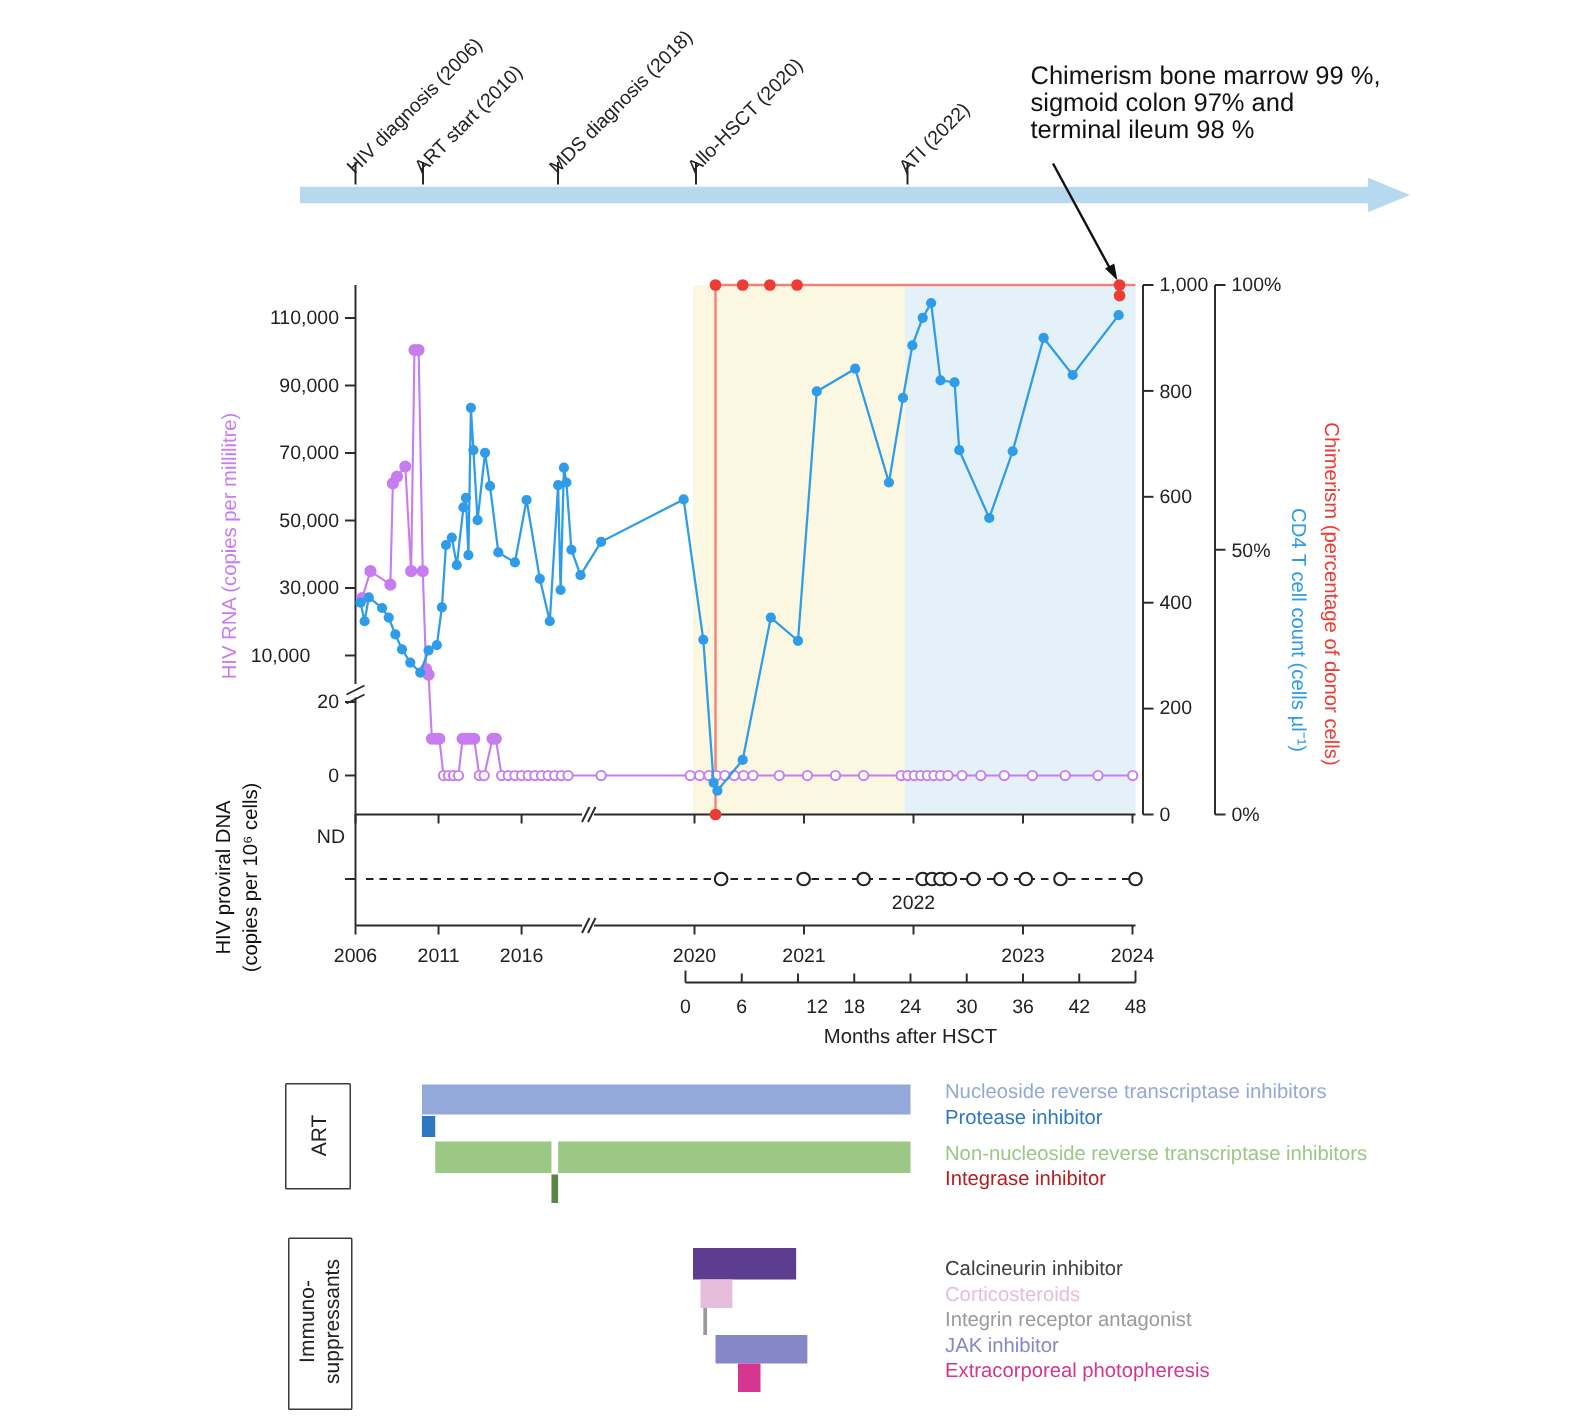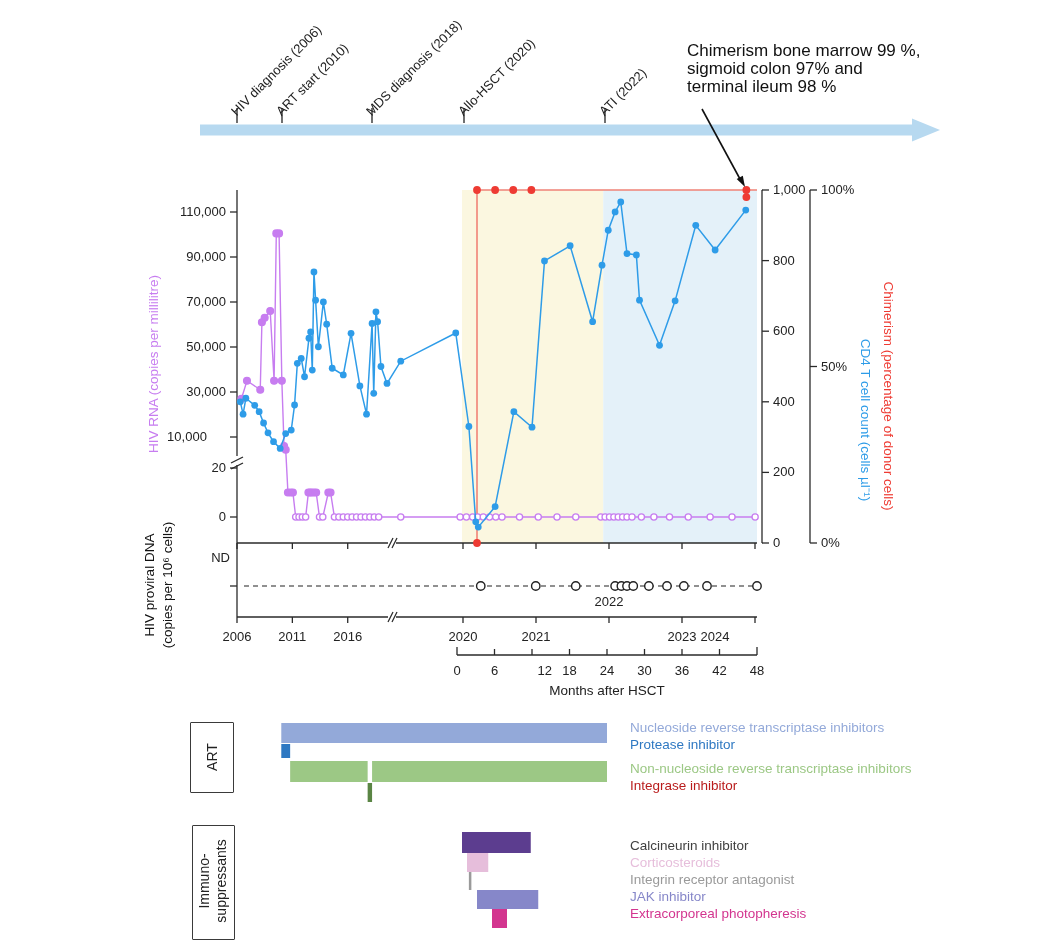--- a/index.html
+++ b/index.html
@@ -317,21 +317,21 @@
       <div class="lbl" style="left:821px;top:182px;">100%</div>
       <div class="lbl" style="left:821px;top:358.5px;">50%</div>
       <div class="lbl" style="left:821px;top:535px;">0%</div>
       <div class="lbl tick-c" style="left:207px;top:629px;width:60px;">2006</div>
       <div class="lbl tick-c" style="left:262.35714285714283px;top:629px;width:60px;">2011</div>
       <div class="lbl tick-c" style="left:317.7142857142857px;top:629px;width:60px;">2016</div>
       <div class="lbl tick-c" style="left:433px;top:629px;width:60px;">2020</div>
       <div class="lbl tick-c" style="left:506px;top:629px;width:60px;">2021</div>
       <div class="lbl tick-c" style="left:579px;top:594px;width:60px;">2022</div>
       <div class="lbl tick-c" style="left:652px;top:629px;width:60px;">2023</div>
-      <div class="lbl tick-c" style="left:685px;top:629px;width:60px;">2024</div>
+      <div class="lbl tick-c" style="left:725px;top:629px;width:60px;">2024</div>
       <div class="lbl tick-c" style="left:437px;top:663px;width:40px;">0</div>
       <div class="lbl tick-c" style="left:474.5px;top:663px;width:40px;">6</div>
       <div class="lbl tick-c" style="left:512px;top:663px;width:40px;text-align:right;">12</div>
       <div class="lbl tick-c" style="left:549.5px;top:663px;width:40px;">18</div>
       <div class="lbl tick-c" style="left:587px;top:663px;width:40px;">24</div>
       <div class="lbl tick-c" style="left:624.5px;top:663px;width:40px;">30</div>
       <div class="lbl tick-c" style="left:662px;top:663px;width:40px;">36</div>
       <div class="lbl tick-c" style="left:699.5px;top:663px;width:40px;">42</div>
       <div class="lbl tick-c" style="left:737px;top:663px;width:40px;">48</div>
       <div class="legend" style="left: 630px; top: 719px; color: rgb(147, 169, 217);">Nucleoside reverse transcriptase inhibitors</div>

